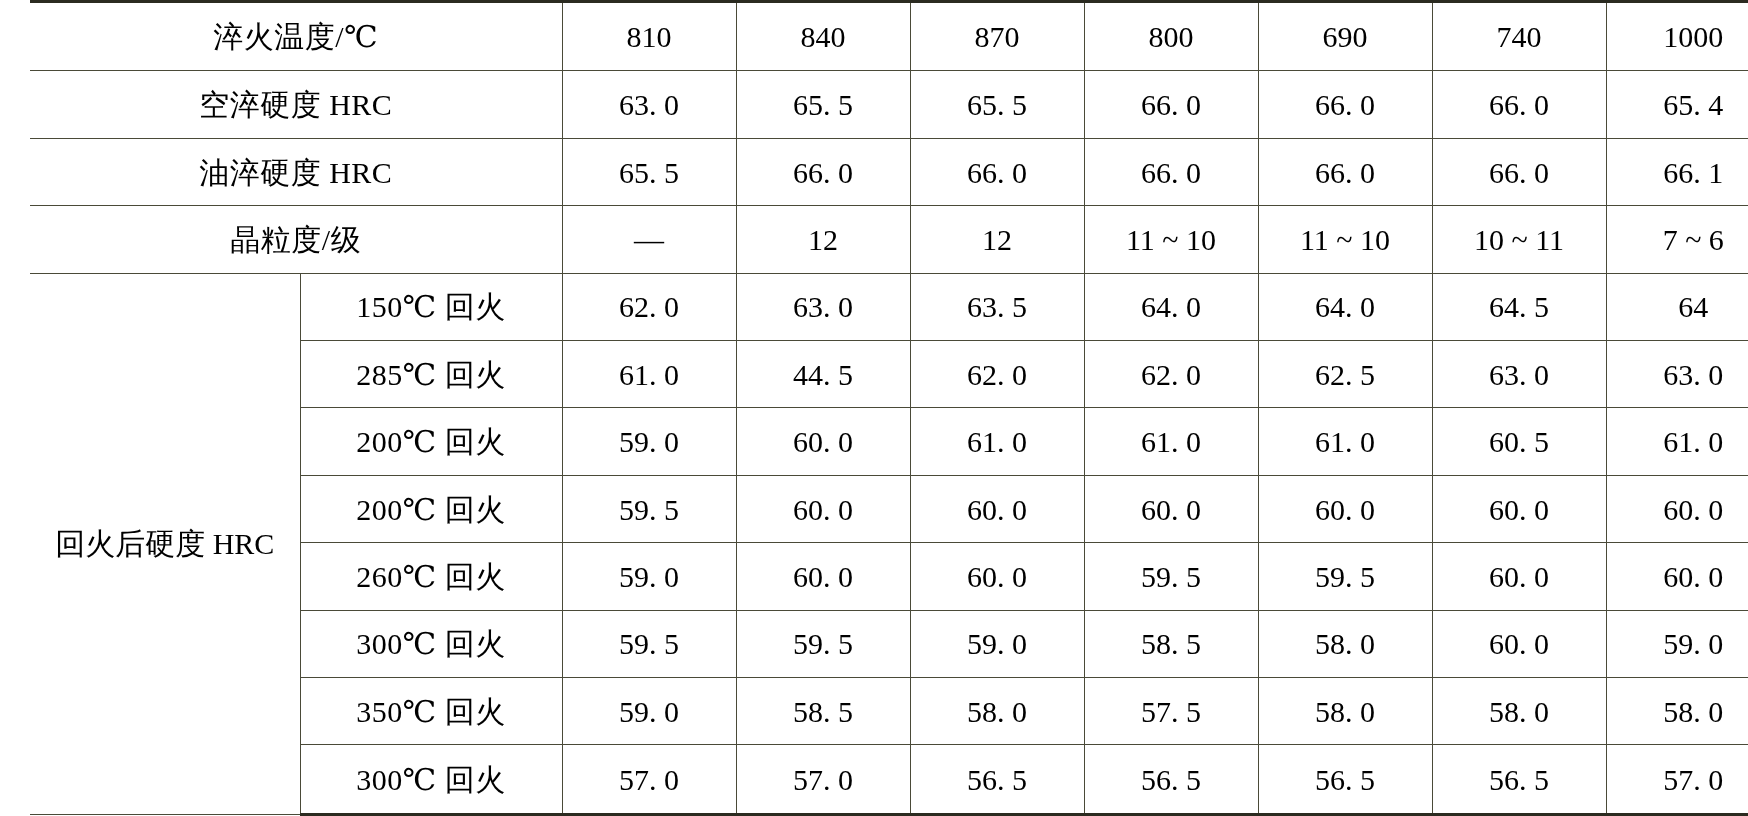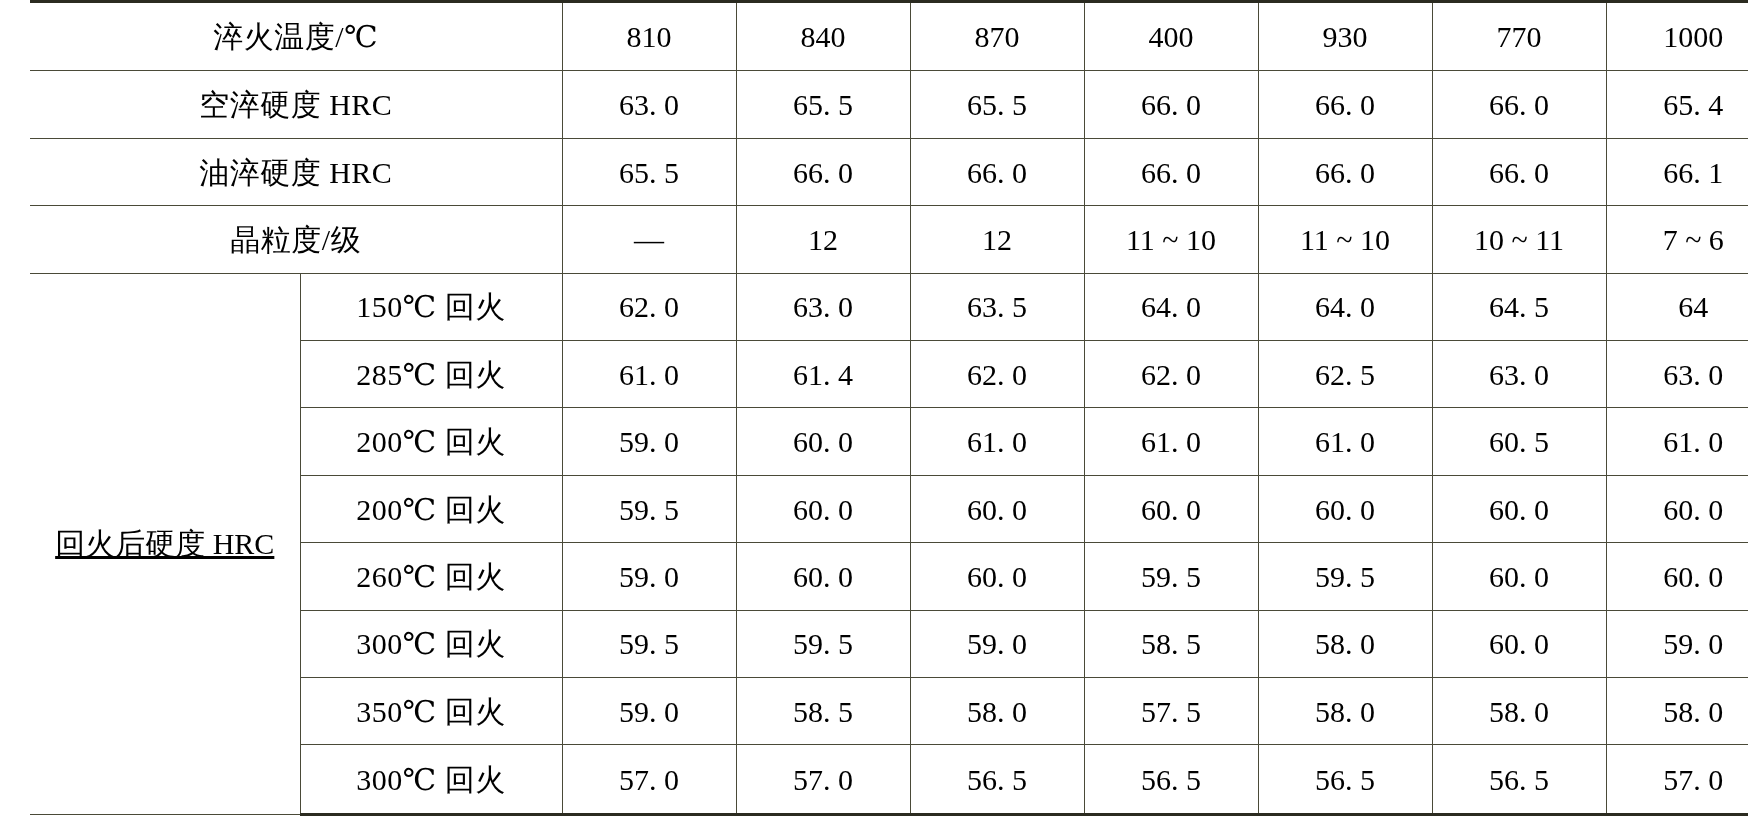--- a/index.html
+++ b/index.html
@@ -51,21 +51,20 @@
   col.c-label-a { width: 270px; }
   col.c-label-b { width: 262px; }
   col.c-data    { width: 174px; }
 
   .cn { font-size: 31px; letter-spacing: 0.5px; }
   .num { font-size: 30px; }
   .dash { font-size: 30px; }
 
   .rowlabel-merged {
     font-size: 31px;
-    text-decoration: underline;
   }
 </style>
 </head>
 <body>
 
 <div id="table-wrap">
   <table class="data-table">
     <colgroup>
       <col class="c-label-a">
       <col class="c-label-b">
@@ -77,23 +76,23 @@
         <col class="c-data">
         <col class="c-data">
     </colgroup>
     <tbody>
 
       <tr class="row-top">
         <td class="cn edge-left" colspan="2">淬火温度/℃</td>
         <td class="num">810</td>
         <td class="num">840</td>
         <td class="num">870</td>
-        <td class="num">400</td>
-        <td class="num">930</td>
-        <td class="num">770</td>
+        <td class="num">800</td>
+        <td class="num">690</td>
+        <td class="num">740</td>
         <td class="num edge-right">1000</td>
       </tr>
 
       <tr>
         <td class="cn edge-left" colspan="2">空淬硬度 HRC</td>
         <td class="num">63. 0</td>
         <td class="num">65. 5</td>
         <td class="num">65. 5</td>
         <td class="num">66. 0</td>
         <td class="num">66. 0</td>
@@ -131,21 +130,21 @@
         <td class="num">63. 5</td>
         <td class="num">64. 0</td>
         <td class="num">64. 0</td>
         <td class="num">64. 5</td>
         <td class="num edge-right">64</td>
       </tr>
 
       <tr>
         <td class="cn">285℃ 回火</td>
         <td class="num">61. 0</td>
-        <td class="num">61. 4</td>
+        <td class="num">44. 5</td>
         <td class="num">62. 0</td>
         <td class="num">62. 0</td>
         <td class="num">62. 5</td>
         <td class="num">63. 0</td>
         <td class="num edge-right">63. 0</td>
       </tr>
 
       <tr>
         <td class="cn">200℃ 回火</td>
         <td class="num">59. 0</td>

